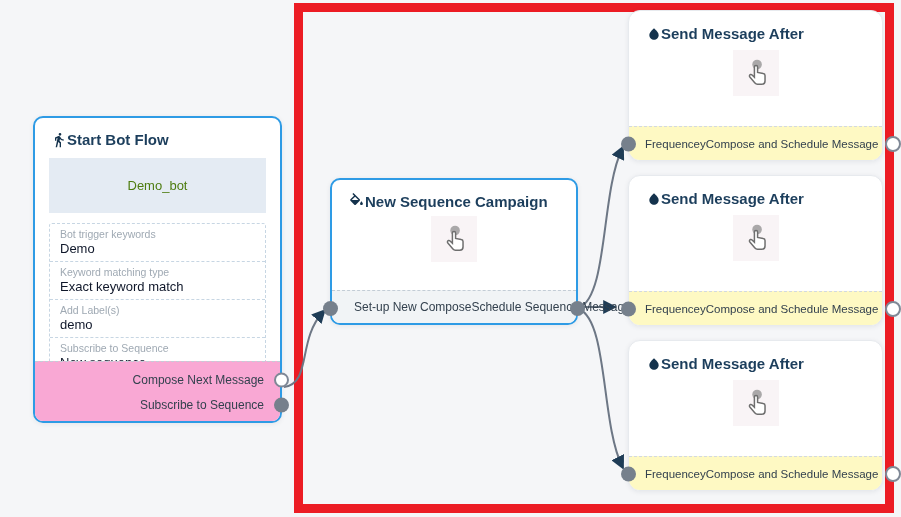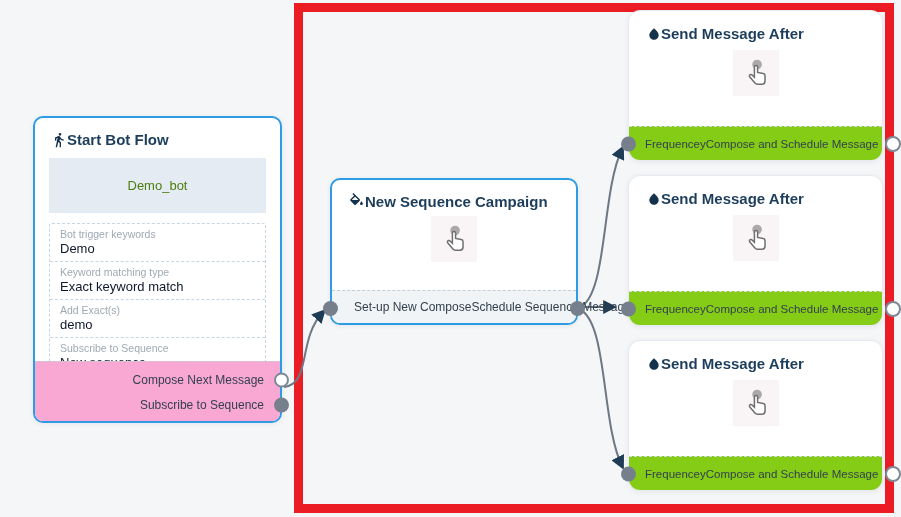--- a/index.html
+++ b/index.html
@@ -67,21 +67,21 @@
   }
   .node-campaign .port.in{ left:-9px; top:121px; }
   .node-campaign .port.out{ right:-9px; top:121px; }
 
   
   .node-send{ left:628px; width:255px; height:151px; }
   .send-1{ top:10px; } .send-2{ top:175px; } .send-3{ top:340px; }
   .node-send .node-header{ padding:14px 18px 8px 18px; }
   .send-footer{
     position:absolute; left:0; right:0; top:115px; bottom:0;
-    border-top:1px dashed #d3d9de; background:#84cc16; border-radius:0 0 11px 11px;
+    border-top:1px dashed #d3d9de; background:#fef9c3; border-radius:0 0 11px 11px;
     display:flex; align-items:center; font-size:11.5px; color:#33414e;
     padding:0 8px 0 16px; white-space:nowrap;
   }
   .send-footer .in-label{ flex:0 0 auto; }
   .send-footer .spacer{ flex:1; }
   .send-footer .port.in{ left:-8px; top:50%; transform:translateY(-50%); }
   .send-footer .port.empty{ position:static; transform:none; width:16px; height:16px; margin-left:7px; flex:0 0 auto; }
 </style>
 </head>
 <body>
@@ -115,21 +115,21 @@
     <div class="fields">
       <div class="field">
         <div class="field-label">Bot trigger keywords</div>
         <div class="field-value">Demo</div>
       </div>
       <div class="field">
         <div class="field-label">Keyword matching type</div>
         <div class="field-value">Exact keyword match</div>
       </div>
       <div class="field">
-        <div class="field-label">Add Exact(s)</div>
+        <div class="field-label">Add Label(s)</div>
         <div class="field-value">demo</div>
       </div>
       <div class="field">
         <div class="field-label">Subscribe to Sequence</div>
         <div class="field-value">New sequence</div>
       </div>
     </div>
     <div class="start-footer">
       <div class="out-row">
         <span>Compose Next Message</span>

